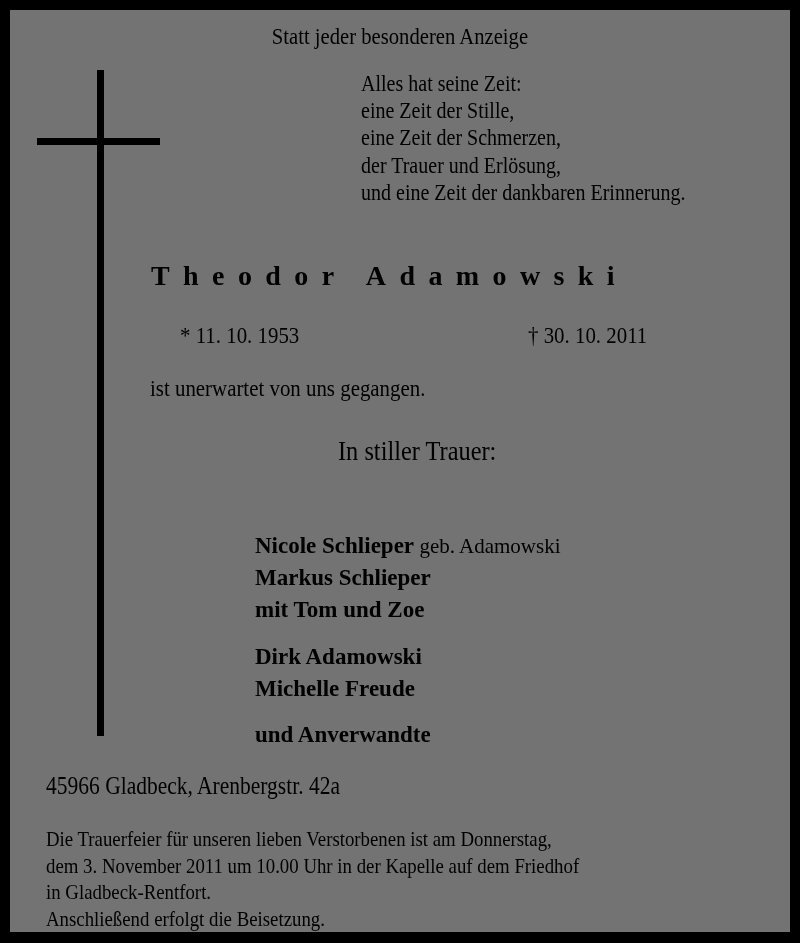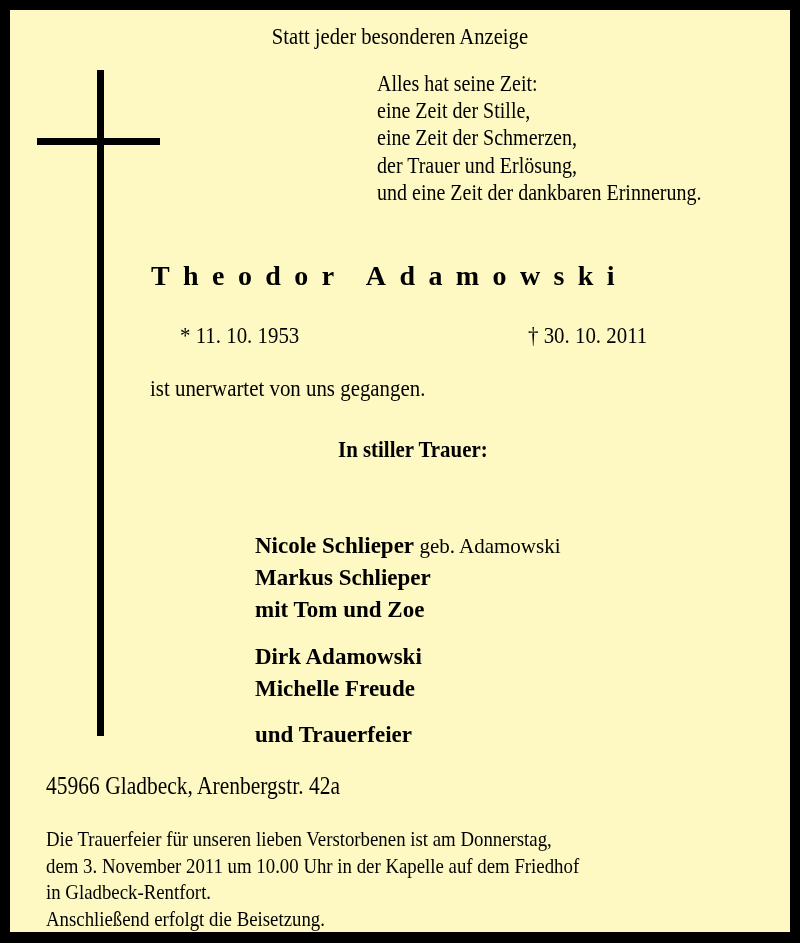--- a/index.html
+++ b/index.html
@@ -2,34 +2,34 @@
 <html><head>
   <meta charset="utf-8">
   <style>
     html, body { margin: 0; padding: 0; }
     body {
       width: 800px; height: 943px; background: #000; position: relative; overflow: hidden;
       font-family: "Liberation Serif", serif; color: #000;
     }
     .card {
       position: absolute; left: 10px; top: 10px; width: 780px; height: 922px;
-      background: #fef9c3;
+      background: #737373;
     }
     .abs { position: absolute; white-space: nowrap; line-height: 1; }
     .cond { transform-origin: left top; display: inline-block; }
     .cross-v { position: absolute; left: 87px; top: 60px; width: 7px; height: 666px; background: #000; }
     .cross-h { position: absolute; left: 27px; top: 128px; width: 123px; height: 7px; background: #000; }
     .header { left: 0; width: 780px; top: 14px; text-align: center; font-size: 24px; }
-    .poem { left: 351px; top: 60px; font-size: 23px; line-height: 27.2px; margin-left: 16px; }
+    .poem { left: 351px; top: 60px; font-size: 23px; line-height: 27.2px; }
     .poem div { white-space: nowrap; }
     .name { left: 141px; top: 252px; font-size: 28px; font-weight: bold; letter-spacing: 13.4px; }
     .birth { left: 170px; top: 313px; font-size: 24px; }
     .death { left: 518px; top: 313px; font-size: 24px; }
     .departed { left: 140px; top: 366px; font-size: 24px; }
-    .mourning { left: 328px; top: 427px; font-size: 24px; font-weight: bold; }
+    .mourning { left: 328px; top: 427px; font-size: 28px; }
     .family { left: 245px; font-size: 23px; font-weight: bold; }
     .family .nee { font-weight: normal; font-size: 21px; }
     .address { left: 36px; top: 763px; font-size: 25px; }
     .service { left: 36px; top: 816px; width: 721px; font-size: 22px; line-height: 26.5px; }
     .service div { white-space: nowrap; }
   </style>
 </head>
 <body>
 
 <div class="card">
@@ -67,21 +67,21 @@
   </div>
 
   <div class="abs family" style="top: 524px;">
     <span>Nicole Schlieper</span>
     <span class="nee">geb. Adamowski</span>
   </div>
   <div class="abs family" style="top: 556px;">Markus Schlieper</div>
   <div class="abs family" style="top: 588px;">mit Tom und Zoe</div>
   <div class="abs family" style="top: 635px;">Dirk Adamowski</div>
   <div class="abs family" style="top: 667px;">Michelle Freude</div>
-  <div class="abs family" style="top: 713px;">und Trauerfeier</div>
+  <div class="abs family" style="top: 713px;">und Anverwandte</div>
 
   <div class="abs address">
     <span class="cond" style="transform: scaleX(0.86);">45966 Gladbeck, Arenbergstr. 42a</span>
   </div>
 
   <div class="abs service">
     <div><span class="cond" style="transform: scaleX(0.855);">Die Trauerfeier für unseren lieben Verstorbenen ist am Donnerstag,</span></div>
     <div><span class="cond" style="transform: scaleX(0.855);">dem 3. November 2011 um 10.00 Uhr in der Kapelle auf dem Friedhof</span></div>
     <div><span class="cond" style="transform: scaleX(0.855);">in Gladbeck-Rentfort.</span></div>
     <div><span class="cond" style="transform: scaleX(0.855);">Anschließend erfolgt die Beisetzung.</span></div>

